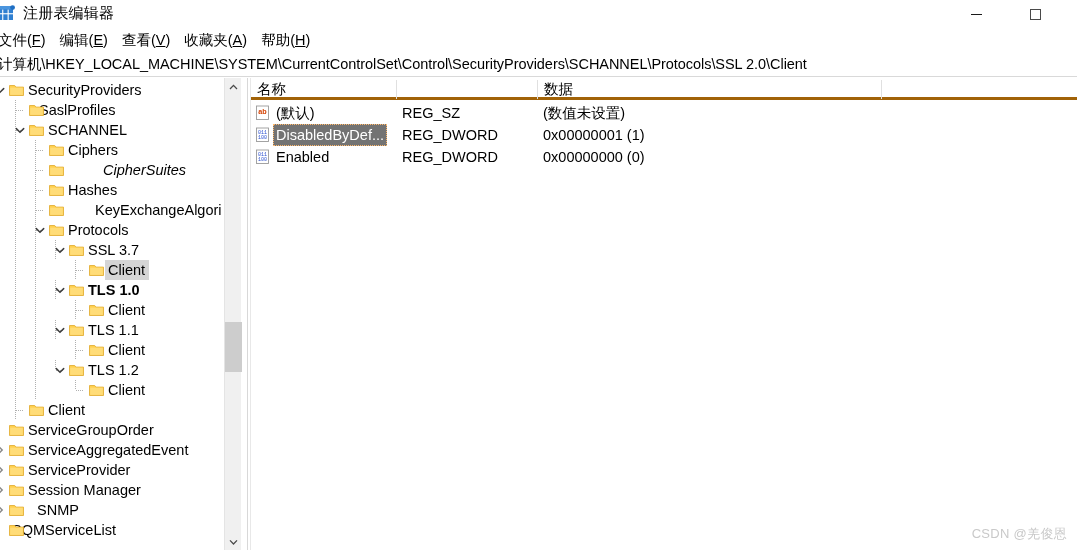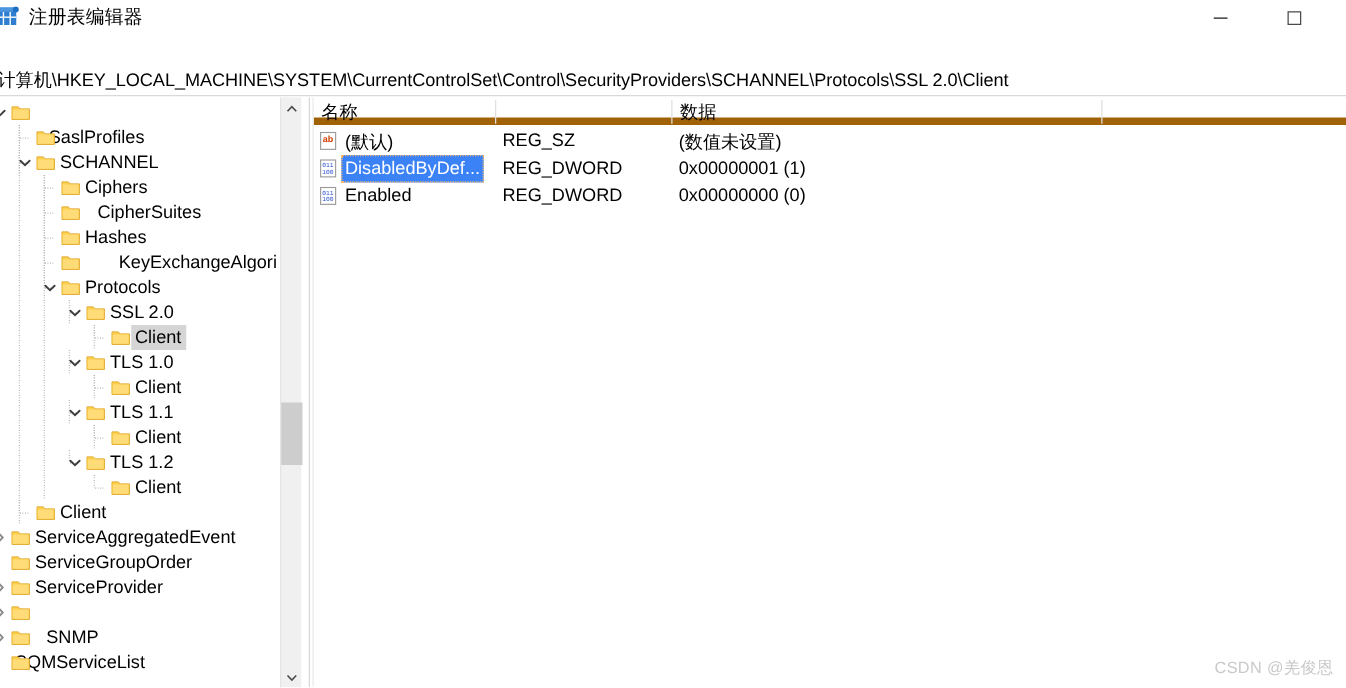--- a/index.html
+++ b/index.html
@@ -124,21 +124,21 @@
   .sb-up { top: 0; }
   .sb-down { bottom: 0; }
   .sb-thumb {
     position: absolute; left: 0; top: 244px; width: 17px; height: 50px;
     background: #cdcdcd;
   }
 
   
   .lheader {
     position: absolute; left: 0; top: 0; width: 826px; height: 22px;
-    background: #ffffff; border-bottom: 6px solid #a16207;
+    background: #ffffff; border-bottom: 3px solid #a16207;
   }
   .hcell {
     position: absolute; top: 0; height: 22px;
     font-size: 14.5px; color: #000000;
     display: flex; align-items: center; padding-left: 6px;
   }
   .hsep {
     position: absolute; top: 2px; width: 1px; height: 19px; background: #e0e0e0;
   }
 
@@ -150,21 +150,21 @@
   .vicon {
     position: absolute; left: 4px; top: 3px; width: 16px; height: 16px;
   }
   .vname {
     position: absolute; left: 22px; top: 0; height: 22px;
     display: flex; align-items: center;
     font-size: 14.5px; color: #000000; white-space: nowrap;
     padding: 0 3px;
   }
   .lrow.selected .vname {
-    background: #3b82f6; color: #ffffff;
+    background: #737373; color: #ffffff;
     outline: 1px dotted #ffb86b; outline-offset: -1px;
   }
   .vtype {
     position: absolute; left: 151px; top: 0; height: 22px;
     display: flex; align-items: center;
     font-size: 14.5px; color: #000000; white-space: nowrap;
   }
   .vdata {
     position: absolute; left: 292px; top: 0; height: 22px;
     display: flex; align-items: center;
@@ -197,39 +197,57 @@
     <div class="title-text">注册表编辑器</div>
 
     <div class="winbtn btn-min">
       <div class="min-glyph"></div>
     </div>
     <div class="winbtn btn-max">
       <div class="max-glyph"></div>
     </div>
   </div>
 
+  <div class="menubar">
+    <div class="menu-item">
+      <span>文件</span>(<u>F</u>)
+    </div>
+    <div class="menu-item">
+      <span>编辑</span>(<u>E</u>)
+    </div>
+    <div class="menu-item">
+      <span>查看</span>(<u>V</u>)
+    </div>
+    <div class="menu-item">
+      <span>收藏夹</span>(<u>A</u>)
+    </div>
+    <div class="menu-item">
+      <span>帮助</span>(<u>H</u>)
+    </div>
+  </div>
 
   <div class="addressbar">
     <div class="address-text">计算机\HKEY_LOCAL_MACHINE\SYSTEM\CurrentControlSet\Control\SecurityProviders\SCHANNEL\Protocols\SSL 2.0\Client</div>
   </div>
 
   <div class="pane-tree">
     <div class="tree" id="tree-root">
         <div class="trow">
           <div class="chev" style="left: -8px;">
             <svg width="10" height="7" viewBox="0 0 10 7">
               <path d="M1.3 1.6 L5 5.2 L8.7 1.6" fill="none" stroke="#3d3d3d" stroke-width="1.5" stroke-linecap="round"></path>
             </svg>
           </div>
           <div class="folder" style="left: 8px;">
             <svg width="15" height="13" viewBox="0 0 15 13">
               <path d="M0.5 1.5 h5.2 l1.2 1.6 h7.6 v8.4 h-14 z" fill="#ffd04d" stroke="#e0a92c" stroke-width="0.8"></path>
               <path d="M1.2 3.6 h12.6 v7.3 h-12.6 z" fill="#ffdc78"></path>
             </svg>
           </div>
+          <div class="tlabel" style="margin-left: 25px;">SecurityProviders</div>
         </div>
         <div class="trow">
           <div class="guide" style="left: 15px;"></div>
           <div class="guide" style="left: 15px;"></div>
           <div class="guide-h" style="left: 16px;"></div>
           <div class="folder" style="left: 28px;">
             <svg width="15" height="13" viewBox="0 0 15 13">
               <path d="M0.5 1.5 h5.2 l1.2 1.6 h7.6 v8.4 h-14 z" fill="#ffd04d" stroke="#e0a92c" stroke-width="0.8"></path>
               <path d="M1.2 3.6 h12.6 v7.3 h-12.6 z" fill="#ffdc78"></path>
             </svg>
@@ -270,21 +288,21 @@
           <div class="guide" style="left: 15px;"></div>
           <div class="guide" style="left: 35px;"></div>
           <div class="guide" style="left: 35px;"></div>
           <div class="guide-h" style="left: 36px;"></div>
           <div class="folder" style="left: 48px;">
             <svg width="15" height="13" viewBox="0 0 15 13">
               <path d="M0.5 1.5 h5.2 l1.2 1.6 h7.6 v8.4 h-14 z" fill="#ffd04d" stroke="#e0a92c" stroke-width="0.8"></path>
               <path d="M1.2 3.6 h12.6 v7.3 h-12.6 z" fill="#ffdc78"></path>
             </svg>
           </div>
-          <div class="tlabel" style="margin-left: 75px;">CipherSuites</div>
+          <div class="tlabel" style="margin-left: 100px; font-style: italic;">CipherSuites</div>
         </div>
         <div class="trow">
           <div class="guide" style="left: 15px;"></div>
           <div class="guide" style="left: 35px;"></div>
           <div class="guide" style="left: 35px;"></div>
           <div class="guide-h" style="left: 36px;"></div>
           <div class="folder" style="left: 48px;">
             <svg width="15" height="13" viewBox="0 0 15 13">
               <path d="M0.5 1.5 h5.2 l1.2 1.6 h7.6 v8.4 h-14 z" fill="#ffd04d" stroke="#e0a92c" stroke-width="0.8"></path>
               <path d="M1.2 3.6 h12.6 v7.3 h-12.6 z" fill="#ffdc78"></path>
@@ -332,21 +350,21 @@
             <svg width="10" height="7" viewBox="0 0 10 7">
               <path d="M1.3 1.6 L5 5.2 L8.7 1.6" fill="none" stroke="#3d3d3d" stroke-width="1.5" stroke-linecap="round"></path>
             </svg>
           </div>
           <div class="folder" style="left: 68px;">
             <svg width="15" height="13" viewBox="0 0 15 13">
               <path d="M0.5 1.5 h5.2 l1.2 1.6 h7.6 v8.4 h-14 z" fill="#ffd04d" stroke="#e0a92c" stroke-width="0.8"></path>
               <path d="M1.2 3.6 h12.6 v7.3 h-12.6 z" fill="#ffdc78"></path>
             </svg>
           </div>
-          <div class="tlabel" style="margin-left: 85px;">SSL 2.0</div>
+          <div class="tlabel" style="margin-left: 85px;">SSL 3.7</div>
         </div>
         <div class="trow selected">
           <div class="guide" style="left: 15px;"></div>
           <div class="guide" style="left: 35px;"></div>
           <div class="guide" style="left: 75px;"></div>
           <div class="guide guide-half" style="left: 75px;"></div>
           <div class="guide-h" style="left: 76px;"></div>
           <div class="folder" style="left: 88px;">
             <svg width="15" height="13" viewBox="0 0 15 13">
               <path d="M0.5 1.5 h5.2 l1.2 1.6 h7.6 v8.4 h-14 z" fill="#ffd04d" stroke="#e0a92c" stroke-width="0.8"></path>
@@ -364,21 +382,21 @@
             <svg width="10" height="7" viewBox="0 0 10 7">
               <path d="M1.3 1.6 L5 5.2 L8.7 1.6" fill="none" stroke="#3d3d3d" stroke-width="1.5" stroke-linecap="round"></path>
             </svg>
           </div>
           <div class="folder" style="left: 68px;">
             <svg width="15" height="13" viewBox="0 0 15 13">
               <path d="M0.5 1.5 h5.2 l1.2 1.6 h7.6 v8.4 h-14 z" fill="#ffd04d" stroke="#e0a92c" stroke-width="0.8"></path>
               <path d="M1.2 3.6 h12.6 v7.3 h-12.6 z" fill="#ffdc78"></path>
             </svg>
           </div>
-          <div class="tlabel" style="margin-left: 85px;">TLS 1.0</div>
+          <div class="tlabel" style="margin-left: 85px; font-weight: bold;">TLS 1.0</div>
         </div>
         <div class="trow">
           <div class="guide" style="left: 15px;"></div>
           <div class="guide" style="left: 35px;"></div>
           <div class="guide" style="left: 75px;"></div>
           <div class="guide guide-half" style="left: 75px;"></div>
           <div class="guide-h" style="left: 76px;"></div>
           <div class="folder" style="left: 88px;">
             <svg width="15" height="13" viewBox="0 0 15 13">
               <path d="M0.5 1.5 h5.2 l1.2 1.6 h7.6 v8.4 h-14 z" fill="#ffd04d" stroke="#e0a92c" stroke-width="0.8"></path>
@@ -456,43 +474,43 @@
           <div class="guide-h" style="left: 16px;"></div>
           <div class="folder" style="left: 28px;">
             <svg width="15" height="13" viewBox="0 0 15 13">
               <path d="M0.5 1.5 h5.2 l1.2 1.6 h7.6 v8.4 h-14 z" fill="#ffd04d" stroke="#e0a92c" stroke-width="0.8"></path>
               <path d="M1.2 3.6 h12.6 v7.3 h-12.6 z" fill="#ffdc78"></path>
             </svg>
           </div>
           <div class="tlabel" style="margin-left: 45px;">Client</div>
         </div>
         <div class="trow">
+          <div class="folder" style="left: 8px;">
+            <svg width="15" height="13" viewBox="0 0 15 13">
+              <path d="M0.5 1.5 h5.2 l1.2 1.6 h7.6 v8.4 h-14 z" fill="#ffd04d" stroke="#e0a92c" stroke-width="0.8"></path>
+              <path d="M1.2 3.6 h12.6 v7.3 h-12.6 z" fill="#ffdc78"></path>
+            </svg>
+          </div>
+          <div class="tlabel" style="margin-left: 25px;">ServiceGroupOrder</div>
+        </div>
+        <div class="trow">
           <div class="chev" style="left: -8px;">
             <svg width="7" height="10" viewBox="0 0 7 10">
               <path d="M1.6 1.3 L5.2 5 L1.6 8.7" fill="none" stroke="#8a8a8a" stroke-width="1.5" stroke-linecap="round"></path>
             </svg>
           </div>
           <div class="folder" style="left: 8px;">
             <svg width="15" height="13" viewBox="0 0 15 13">
               <path d="M0.5 1.5 h5.2 l1.2 1.6 h7.6 v8.4 h-14 z" fill="#ffd04d" stroke="#e0a92c" stroke-width="0.8"></path>
               <path d="M1.2 3.6 h12.6 v7.3 h-12.6 z" fill="#ffdc78"></path>
             </svg>
           </div>
           <div class="tlabel" style="margin-left: 25px;">ServiceAggregatedEvent</div>
         </div>
         <div class="trow">
-          <div class="folder" style="left: 8px;">
-            <svg width="15" height="13" viewBox="0 0 15 13">
-              <path d="M0.5 1.5 h5.2 l1.2 1.6 h7.6 v8.4 h-14 z" fill="#ffd04d" stroke="#e0a92c" stroke-width="0.8"></path>
-              <path d="M1.2 3.6 h12.6 v7.3 h-12.6 z" fill="#ffdc78"></path>
-            </svg>
-          </div>
-          <div class="tlabel" style="margin-left: 25px;">ServiceGroupOrder</div>
-        </div>
-        <div class="trow">
           <div class="chev" style="left: -8px;">
             <svg width="7" height="10" viewBox="0 0 7 10">
               <path d="M1.6 1.3 L5.2 5 L1.6 8.7" fill="none" stroke="#8a8a8a" stroke-width="1.5" stroke-linecap="round"></path>
             </svg>
           </div>
           <div class="folder" style="left: 8px;">
             <svg width="15" height="13" viewBox="0 0 15 13">
               <path d="M0.5 1.5 h5.2 l1.2 1.6 h7.6 v8.4 h-14 z" fill="#ffd04d" stroke="#e0a92c" stroke-width="0.8"></path>
               <path d="M1.2 3.6 h12.6 v7.3 h-12.6 z" fill="#ffdc78"></path>
             </svg>
@@ -504,20 +522,21 @@
             <svg width="7" height="10" viewBox="0 0 7 10">
               <path d="M1.6 1.3 L5.2 5 L1.6 8.7" fill="none" stroke="#8a8a8a" stroke-width="1.5" stroke-linecap="round"></path>
             </svg>
           </div>
           <div class="folder" style="left: 8px;">
             <svg width="15" height="13" viewBox="0 0 15 13">
               <path d="M0.5 1.5 h5.2 l1.2 1.6 h7.6 v8.4 h-14 z" fill="#ffd04d" stroke="#e0a92c" stroke-width="0.8"></path>
               <path d="M1.2 3.6 h12.6 v7.3 h-12.6 z" fill="#ffdc78"></path>
             </svg>
           </div>
+          <div class="tlabel" style="margin-left: 25px;">Session Manager</div>
         </div>
         <div class="trow">
           <div class="chev" style="left: -8px;">
             <svg width="7" height="10" viewBox="0 0 7 10">
               <path d="M1.6 1.3 L5.2 5 L1.6 8.7" fill="none" stroke="#8a8a8a" stroke-width="1.5" stroke-linecap="round"></path>
             </svg>
           </div>
           <div class="folder" style="left: 8px;">
             <svg width="15" height="13" viewBox="0 0 15 13">
               <path d="M0.5 1.5 h5.2 l1.2 1.6 h7.6 v8.4 h-14 z" fill="#ffd04d" stroke="#e0a92c" stroke-width="0.8"></path>

